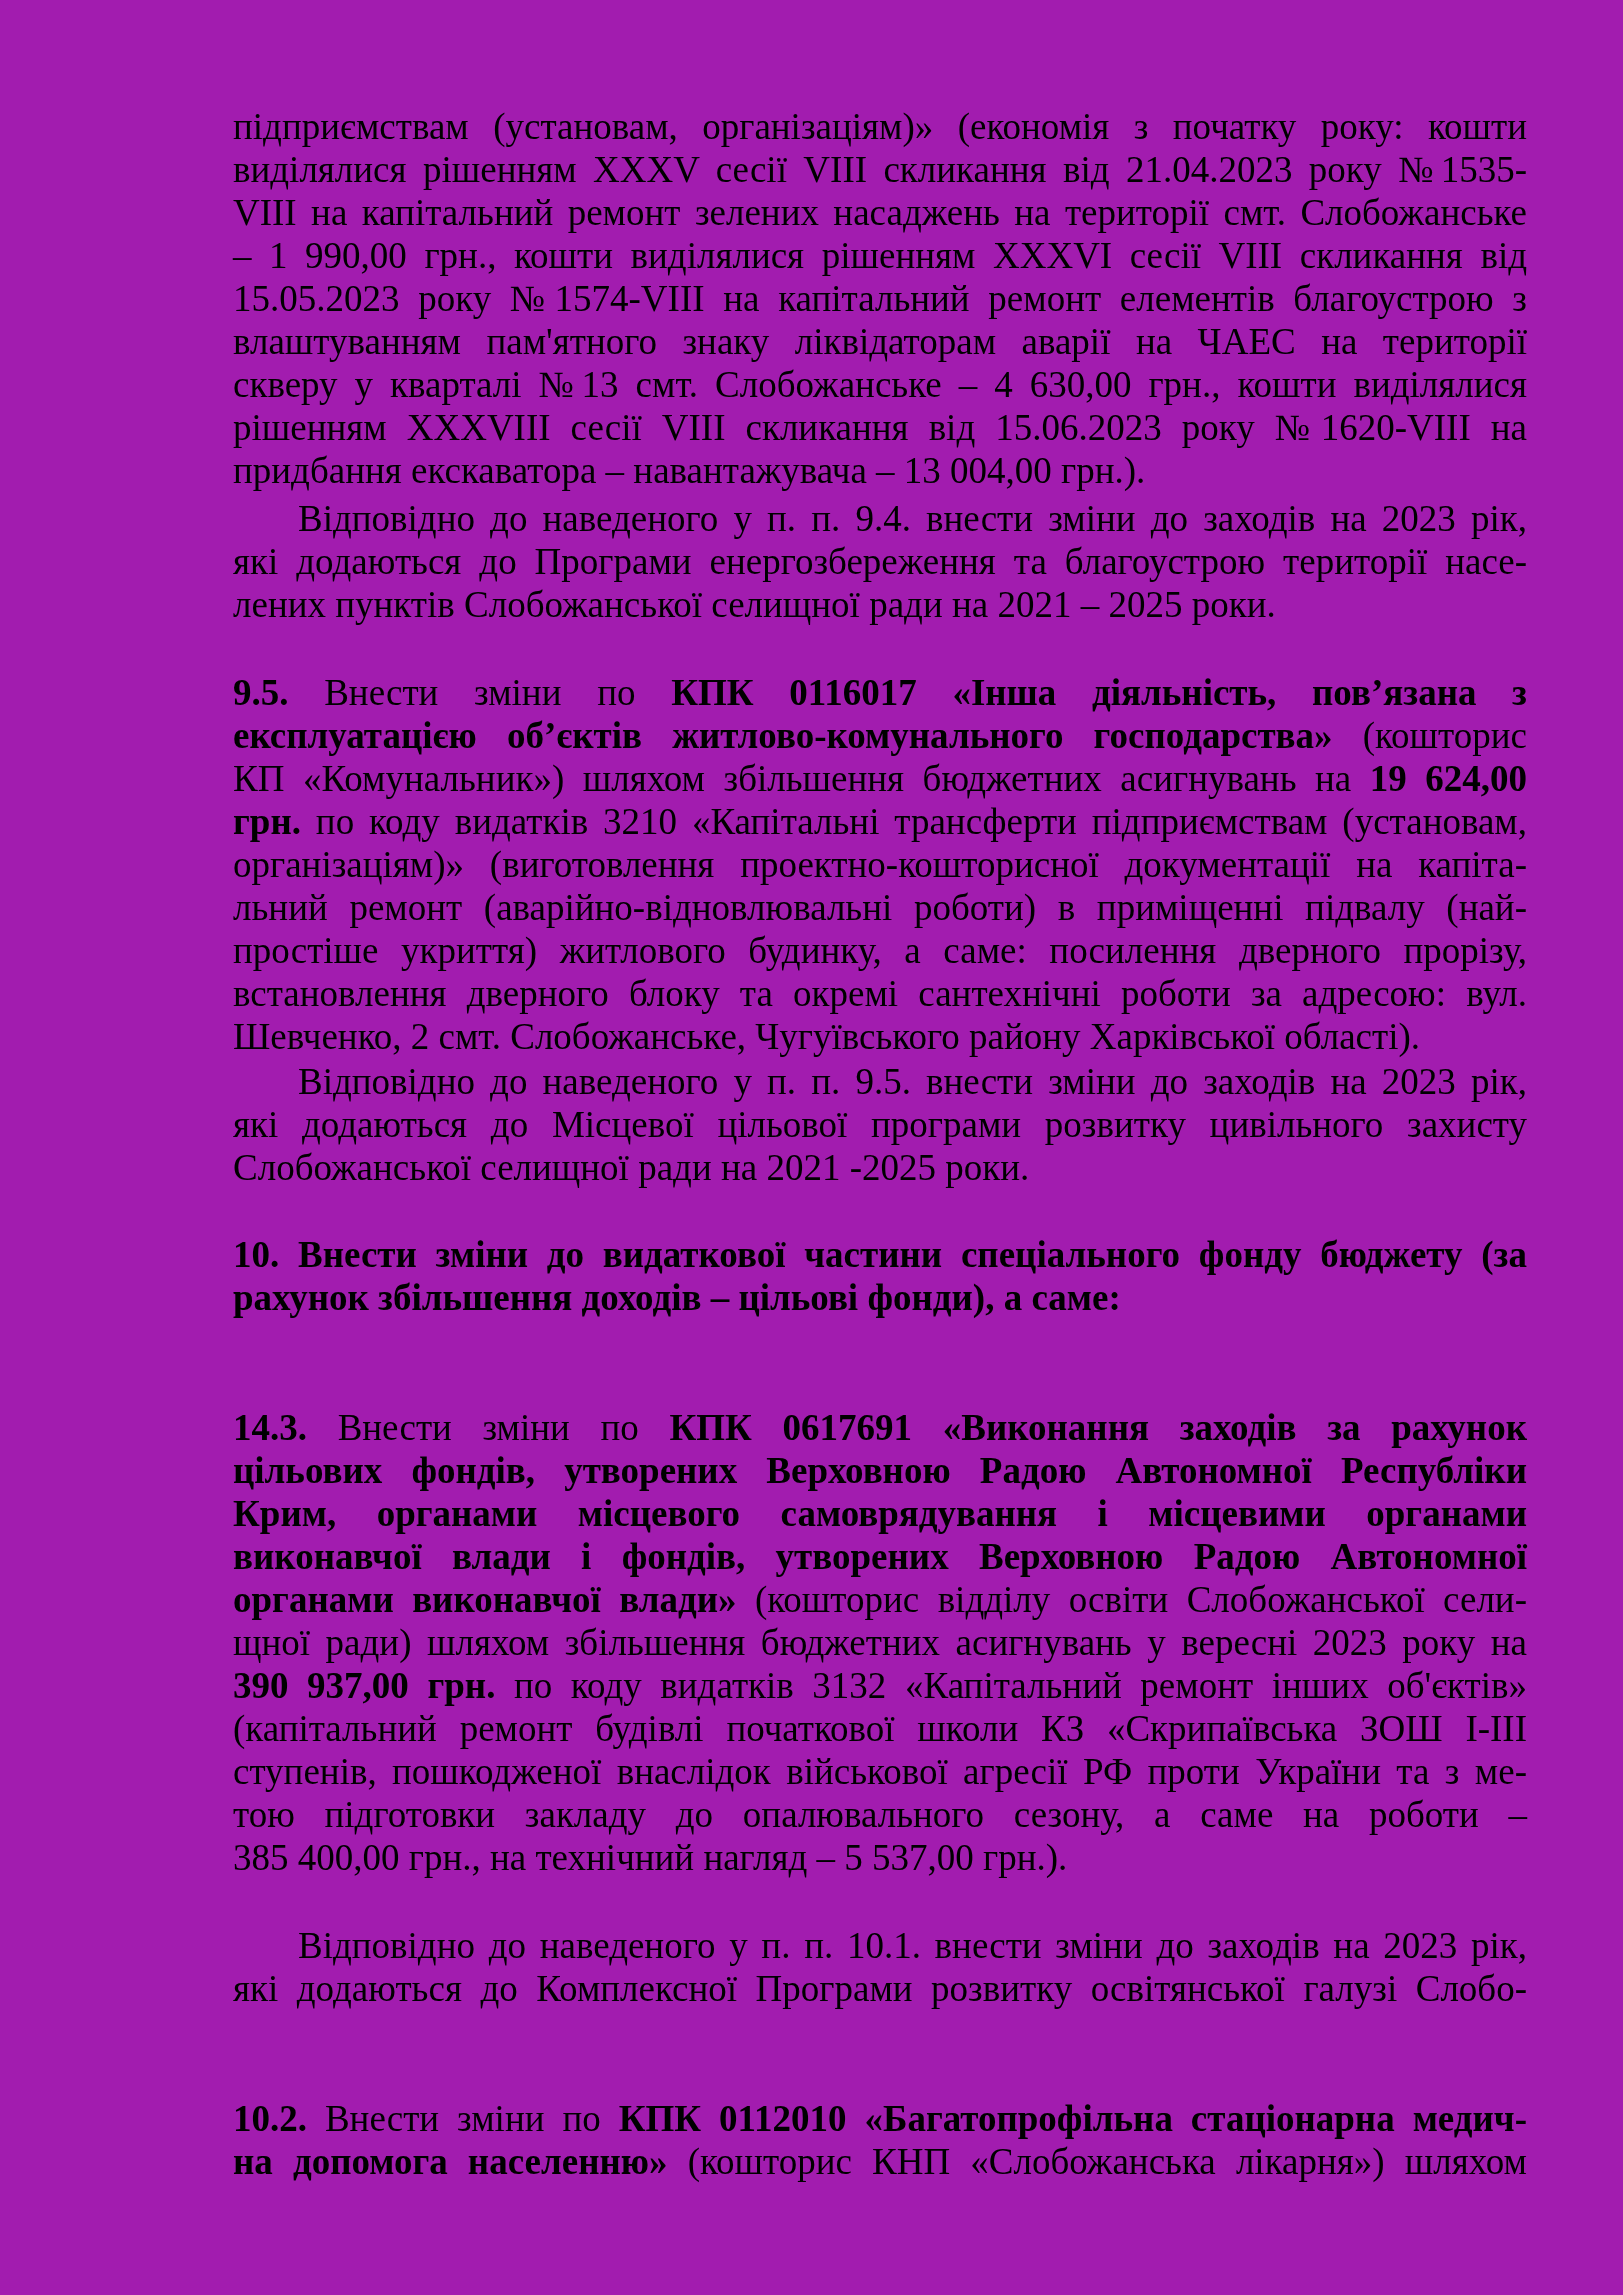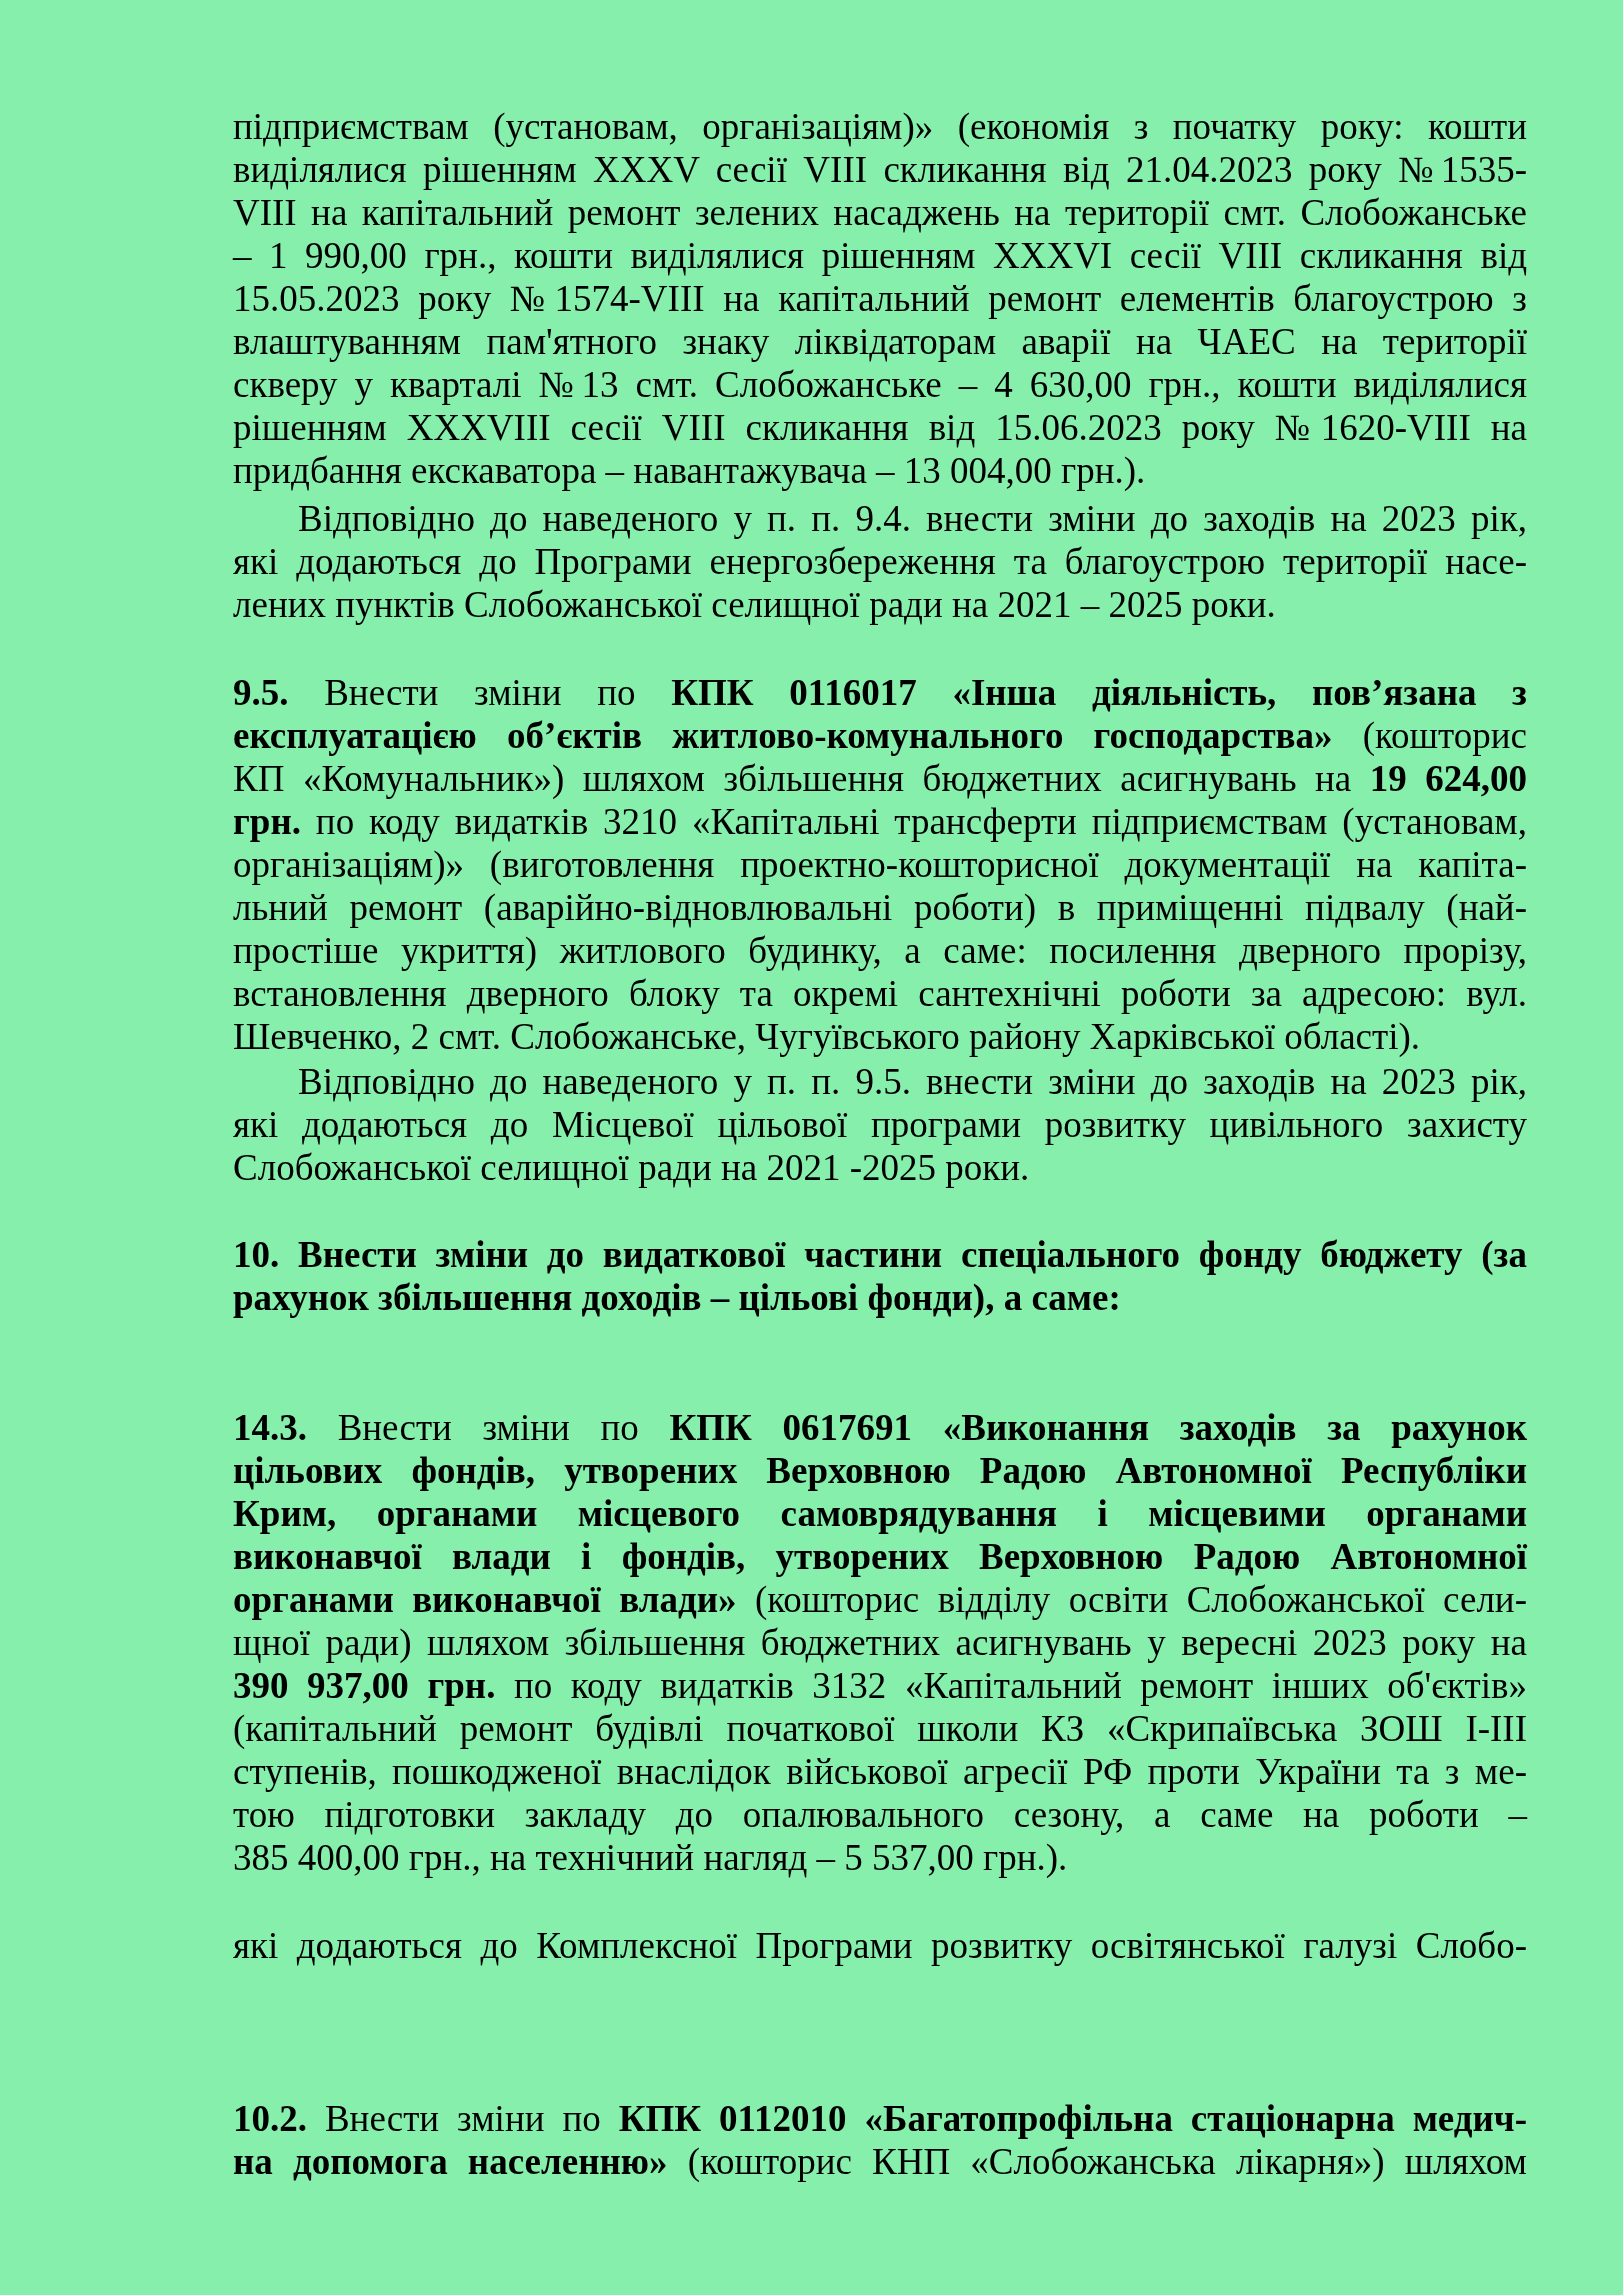--- a/index.html
+++ b/index.html
@@ -1,19 +1,19 @@
 <!DOCTYPE html>
 <html style="font-size:10.5px"><head>
 <meta charset="utf-8">
 <style>
   html, body { margin: 0; padding: 0; background: #ffffff; }
   body { width: 1623px; height: 2295px; position: relative; overflow: hidden; }
   .page {
     position: absolute; left: 0; top: 0; width: 1623px; height: 2295px;
-    background: #86efac; color: #000000;
+    background: #a21caf; color: #000000;
     font-family: "Liberation Serif", "DejaVu Serif", serif;
     font-size: 37px;
   }
   .block { position: absolute; left: 233px; width: 1294px; }
   .line {
     display: block; height: 43px; line-height: 43px;
     white-space: nowrap; text-align: justify; text-align-last: justify;
     overflow: visible;
   }
   .line.last { text-align-last: left; }
@@ -74,20 +74,21 @@
       <span class="line"><span class="b">органами виконавчої влади»</span><span> (кошторис відділу освіти Слобожанської сели-</span></span>
       <span class="line"><span>щної ради) шляхом збільшення бюджетних асигнувань у вересні 2023 року на</span></span>
       <span class="line"><span class="b">390 937,00 грн.</span><span> по коду видатків 3132 «Капітальний ремонт інших об'єктів»</span></span>
       <span class="line"><span>(капітальний ремонт будівлі початкової школи КЗ «Скрипаївська ЗОШ I-III</span></span>
       <span class="line"><span>ступенів, пошкодженої внаслідок військової агресії РФ проти України та з ме-</span></span>
       <span class="line"><span>тою підготовки закладу до опалювального сезону, а саме на роботи –</span></span>
       <span class="line last"><span>385 400,00 грн., на технічний нагляд – 5 537,00 грн.).</span></span>
     </div>
 
   <div class="block" style="top:1924px">
+      <span class="line indent"><span>Відповідно до наведеного у п. п. 10.1. внести зміни до заходів на 2023 рік,</span></span>
       <span class="line"><span>які додаються до Комплексної Програми розвитку освітянської галузі Слобо-</span></span>
     </div>
 
   <div class="block" style="top:2097px">
       <span class="line"><span class="b">10.2.</span><span>  Внести зміни  по </span><span class="b">КПК 0112010 «Багатопрофільна стаціонарна медич-</span></span>
       <span class="line"><span class="b">на допомога населенню»</span><span> (кошторис КНП «Слобожанська лікарня») шляхом</span></span>
     </div>
 
 </div>
 

